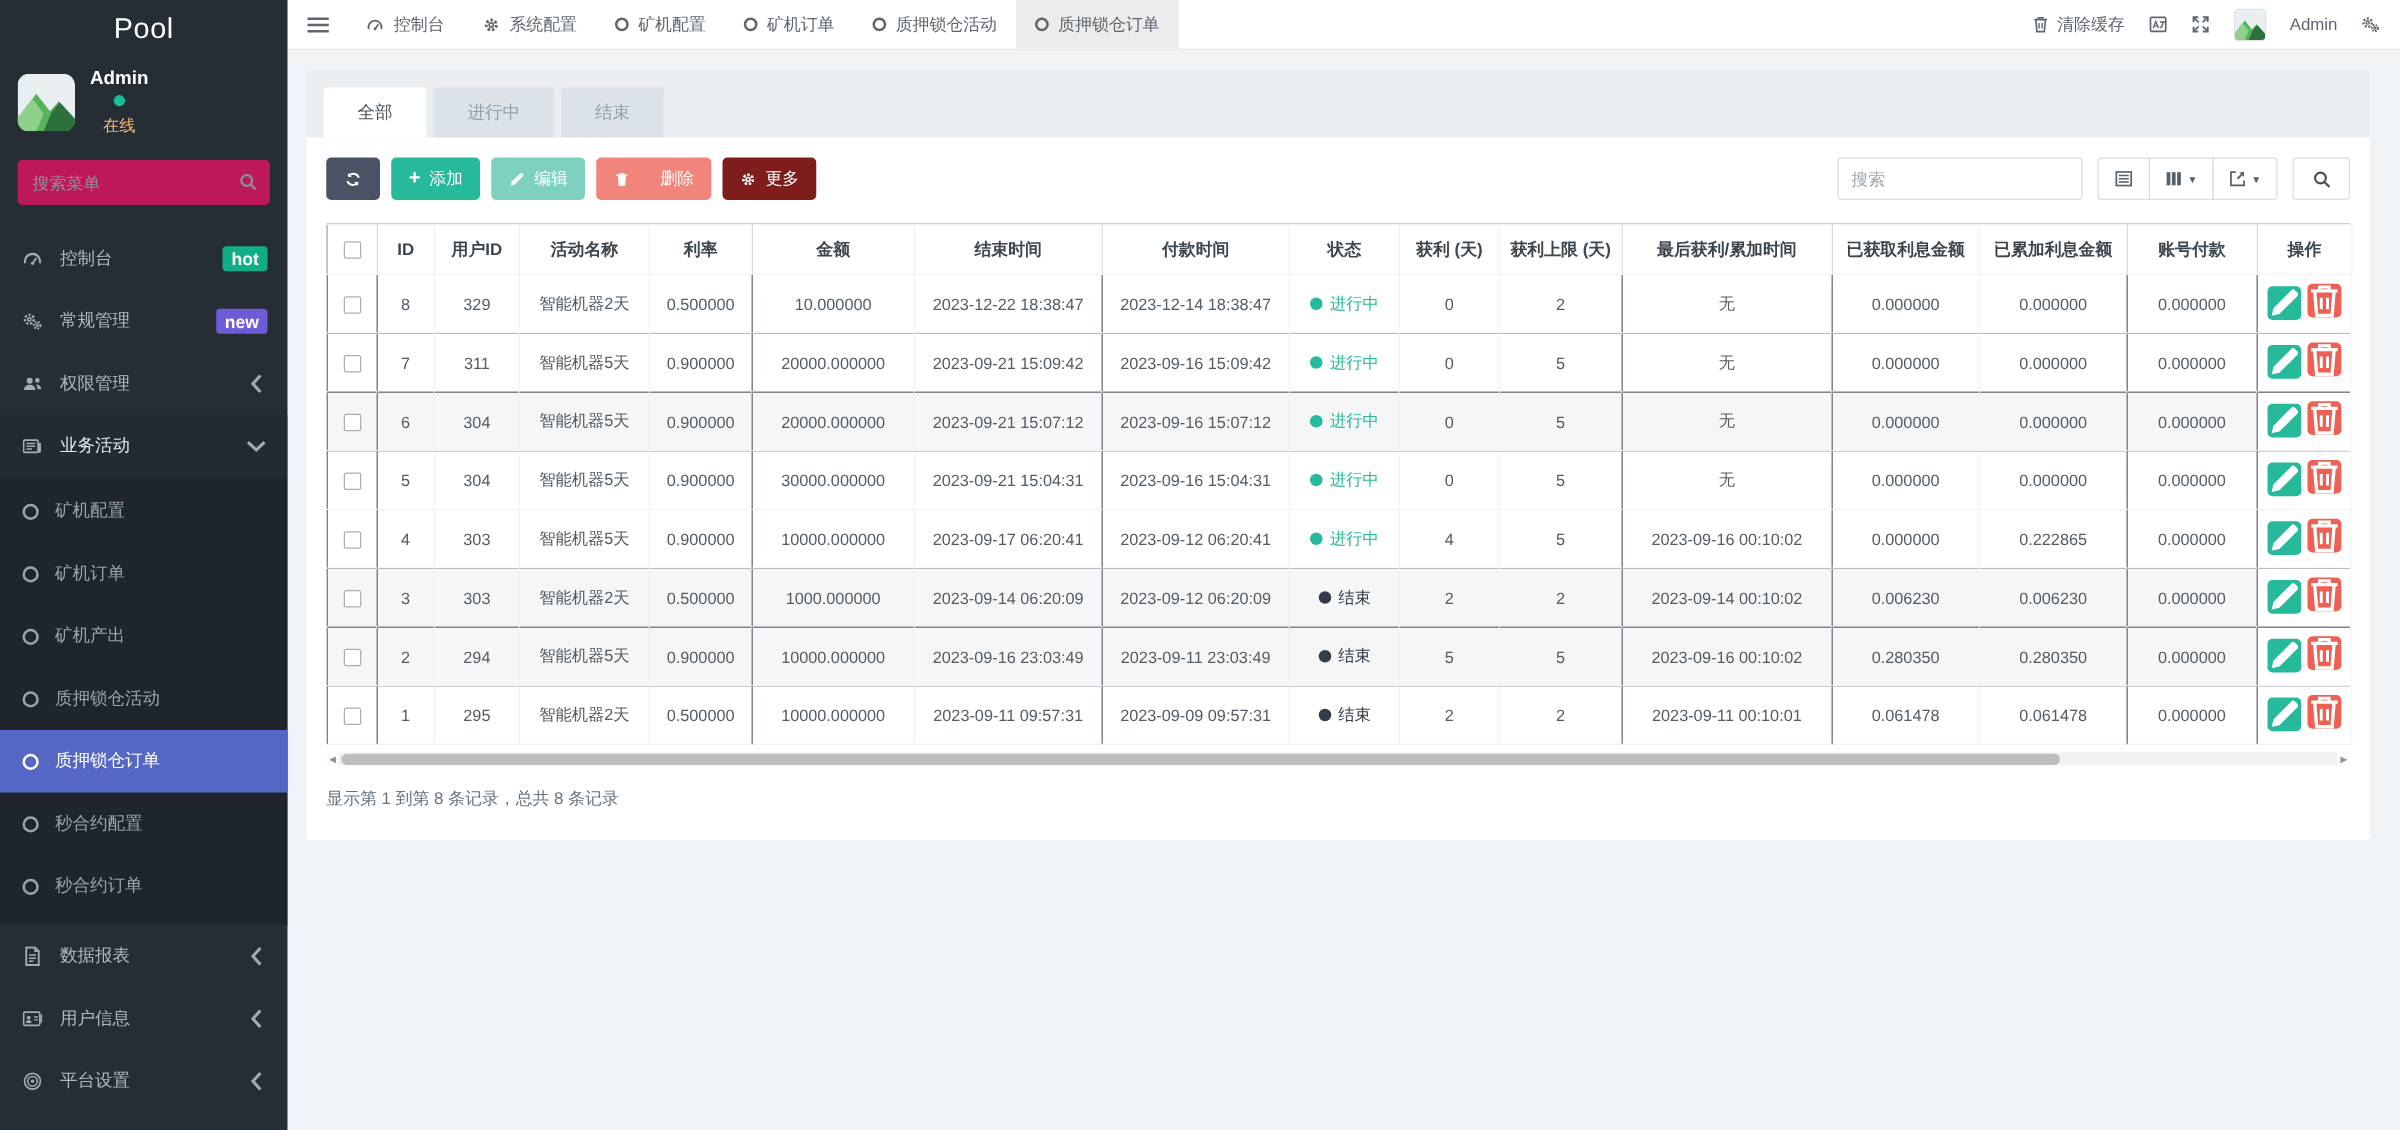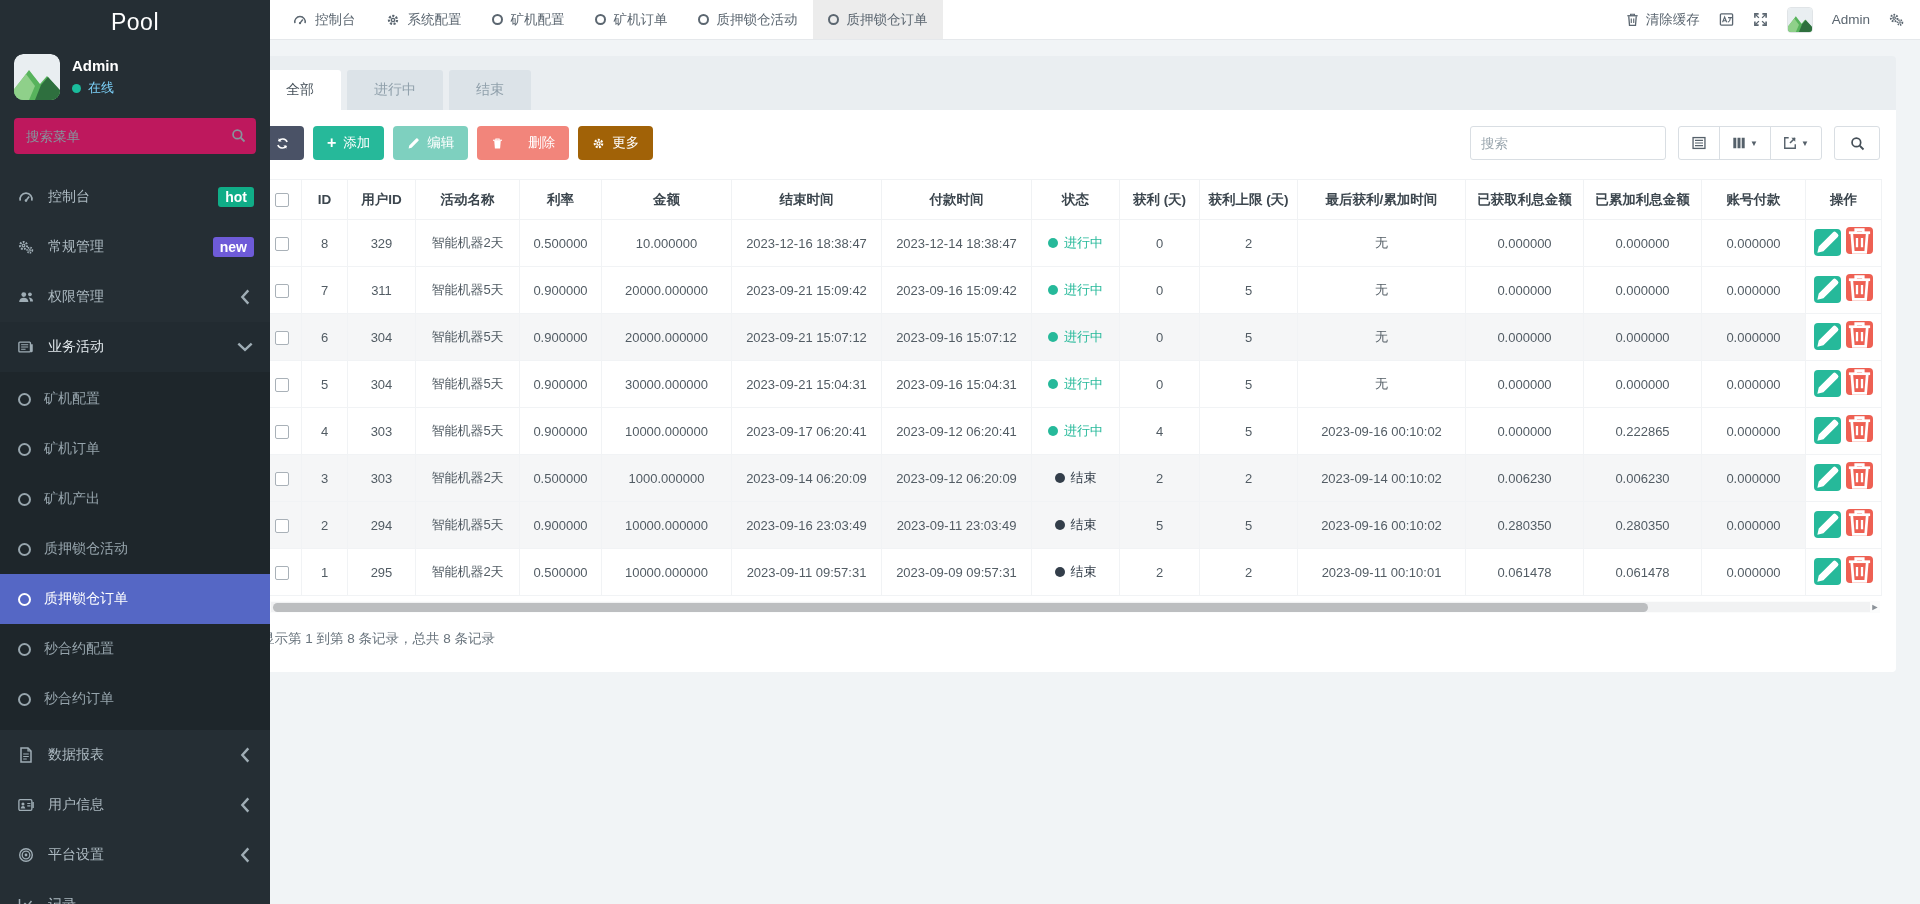--- a/index.html
+++ b/index.html
@@ -3,27 +3,27 @@
 <meta charset="utf-8">
 <style>
   * { margin:0; padding:0; box-sizing:border-box; }
   html,body { width:1920px; height:904px; overflow:hidden;
     font-family:"Liberation Sans","DejaVu Sans",sans-serif; background:#f1f4f6; }
   a { text-decoration:none; color:inherit; cursor:pointer; }
   .ic { display:inline-flex; align-items:center; justify-content:center; }
   .ic svg { width:1em; height:1em; display:block; }
 
   
-  .sidebar { position:absolute; left:0; top:0; bottom:0; width:270px; background:#252e34; overflow:hidden; z-index:5; }
+  .sidebar { position:absolute; left:0; top:0; bottom:0; width:230px; background:#252e34; overflow:hidden; z-index:5; }
   .logo { height:44px; display:flex; align-items:center; justify-content:center;
     color:#fff; font-size:23px; letter-spacing:.5px; }
   .user-panel { display:flex; align-items:center; gap:12px; padding:10px 14px 12px; }
   .user-panel .avatar { width:46px; height:46px; border-radius:9px; overflow:hidden; flex:none; }
   .user-name { color:#fff; font-size:15px; font-weight:bold; margin-bottom:5px; }
-  .user-status { display:flex; align-items:center; gap:7px; color:#7dd3fc; font-size:13px; }
+  .user-status { display:flex; align-items:center; gap:7px; color:#fdba74; font-size:13px;flex-direction:column; }
   .dot-online { width:9px; height:9px; border-radius:50%; background:#1abc9c; display:inline-block; }
   .sidebar-search { position:relative; margin:6px 14px 10px; }
   .sidebar-search input { width:100%; height:36px; background:#be185d; border:none; border-radius:4px;
     padding:0 32px 0 12px; color:#cfd8dc; font-size:13.5px; outline:none; }
   .sidebar-search input::placeholder { color:#87949c; }
   .sidebar-search .ic { position:absolute; right:10px; top:10px; color:#87949c; font-size:15px; }
   .menu { padding-top:8px; }
   .menu-item { display:flex; align-items:center; gap:13px; height:50px; padding:0 16px;
     color:#adbac2; font-size:14px; }
   .menu-item .ic { font-size:16px; width:19px; color:#9fadb5; }
@@ -61,21 +61,21 @@
 
   .toolbar { display:flex; align-items:center; margin-bottom:19px; }
   .btn { height:34px; border:none; border-radius:4px; color:#fff; font-size:13.5px;
     display:inline-flex; align-items:center; gap:7px; padding:0 14px; margin-right:9px; cursor:pointer;
     font-family:inherit; }
   .btn .ic { font-size:13px; }
   .btn-refresh { background:#4a5266; padding:0 15px; }
   .btn-add { background:#26b99a; }
   .btn-edit { background:#7ed0bf; }
   .btn-del { background:#f2857b;gap:24px; }
-  .btn-more { background:#a16207; }
+  .btn-more { background:#7f1d1d; }
   .plus-glyph { font-size:16px; font-weight:bold; line-height:1; }
   .toolbar-right { margin-left:auto; display:flex; align-items:center; }
   .tb-search { width:196px; height:34px; border:1px solid #d9dee3; border-radius:3px; padding:0 10px;
     font-size:13.5px; color:#4a545c; outline:none; font-family:inherit; }
   .tb-search::placeholder { color:#9aa6ae; }
   .btn-group { display:flex; margin-left:12px; }
   .gbtn { width:42px; height:34px; background:#fff; border:1px solid #d9dee3; margin-left:-1px;
     display:inline-flex; align-items:center; justify-content:center; gap:4px; color:#55606a; cursor:pointer; }
   .gbtn:first-child { border-radius:3px 0 0 3px; margin-left:0; }
   .gbtn:last-child { border-radius:0 3px 3px 0; }
@@ -508,21 +508,21 @@
               </tr>
             </thead>
           <tbody id="table-body">
               <tr>
                 <td><span class="cb"></span></td>
                 <td>8</td>
                 <td>329</td>
                 <td>智能机器2天</td>
                 <td>0.500000</td>
                 <td>10.000000</td>
-                <td>2023-12-16 18:38:47</td>
+                <td>2023-12-22 18:38:47</td>
                 <td>2023-12-14 18:38:47</td>
                 <td><span class="status" style="color: rgb(38, 185, 154);">
                     <i></i>
                     <span>进行中</span>
                   </span></td>
                 <td>0</td>
                 <td>2</td>
                 <td>无</td>
                 <td>0.000000</td>
                 <td>0.000000</td>

